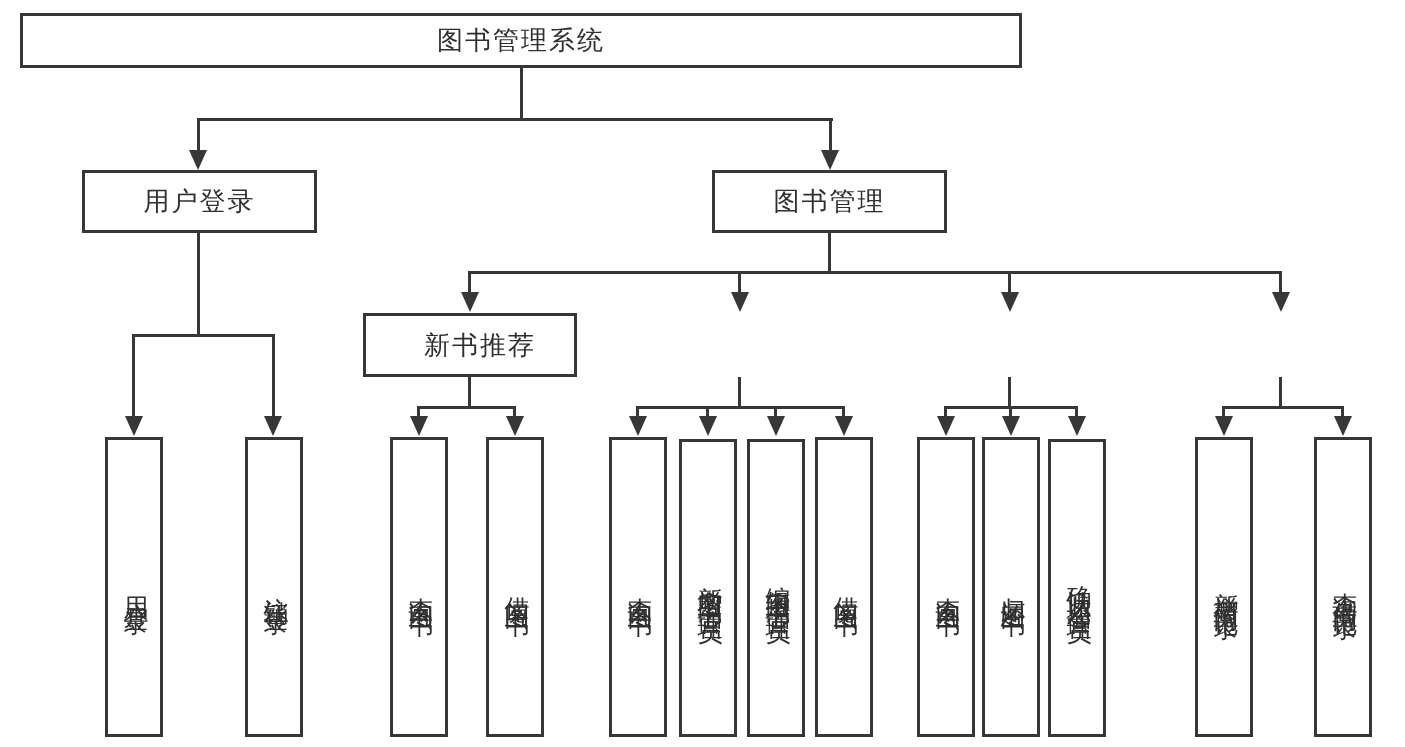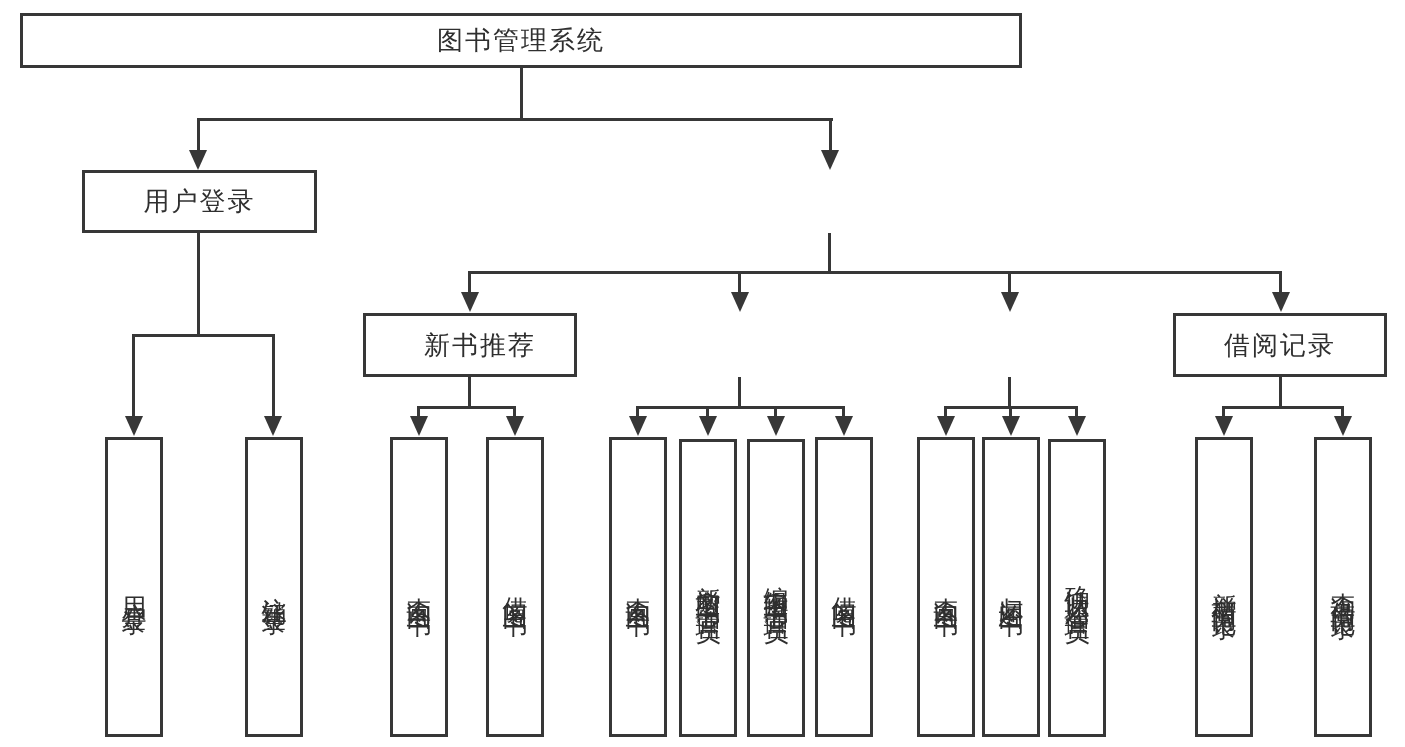--- a/index.html
+++ b/index.html
@@ -21,20 +21,21 @@
     box-sizing: border-box;
     border: 3px solid #373737;
     background: #ffffff;
     display: flex;
     align-items: center;
     justify-content: center;
     font-size: 26px;
     letter-spacing: 2px;
     color: #2f2f2f;
     text-align: center;
+    font-family: Liberation Mono, monospace;
   }
   .vbox {
     writing-mode: vertical-rl;
     text-orientation: mixed;
     letter-spacing: 5px;
     line-height: 1;
     font-size: 25px;
   }
   .vline, .hline {
     position: absolute;
@@ -69,41 +70,41 @@
   <div class="box" style="left:20px; top:13px; width:1002px; height:55px;">图书管理系统</div>
 
   <div class="vline" style="left:520px; top:68px; height:52px;"></div>
   <div class="hline" style="left:197px; top:118px; width:636px;"></div>
   <div class="vline" style="left:197px; top:118px; height:34px;"></div>
   <div class="arrow" style="left:189px; top:150px;"></div>
   <div class="vline" style="left:829px; top:118px; height:34px;"></div>
   <div class="arrow" style="left:821px; top:150px;"></div>
 
   <div class="box" style="left:82px; top:170px; width:235px; height:63px;">用户登录</div>
+  <div class="box" style="left:712px; top:170px; width:235px; height:63px;">图书管理</div>
 
   <div class="vline" style="left:197px; top:233px; height:104px;"></div>
   <div class="hline" style="left:132px; top:334px; width:143px;"></div>
   <div class="vline" style="left:132px; top:334px; height:84px;"></div>
   <div class="arrow" style="left:125px; top:416px;"></div>
   <div class="vline" style="left:272px; top:334px; height:84px;"></div>
   <div class="arrow" style="left:264px; top:416px;"></div>
 
   <div class="vline" style="left:828px; top:233px; height:41px;"></div>
   <div class="hline" style="left:468px; top:271px; width:814px;"></div>
   <div class="vline" style="left:468px; top:271px; height:22px;"></div>
   <div class="arrow" style="left:461px; top:292px;"></div>
   <div class="vline" style="left:738px; top:271px; height:22px;"></div>
   <div class="arrow" style="left:731px; top:292px;"></div>
   <div class="vline" style="left:1008px; top:271px; height:22px;"></div>
   <div class="arrow" style="left:1001px; top:292px;"></div>
   <div class="vline" style="left:1279px; top:271px; height:22px;"></div>
   <div class="arrow" style="left:1272px; top:292px;"></div>
 
   <div class="box" style="left:363px; top:313px; width:214px; height:64px;padding-left:20px;">新书推荐</div>
-  <div class="box" style="left:1173px; top:313px; width:214px; height:64px;">借阅记录</div>
 
   <div class="vline" style="left:468px; top:377px; height:32px;"></div>
   <div class="hline" style="left:417px; top:406px; width:99px;"></div>
   <div class="vline" style="left:417px; top:406px; height:12px;"></div>
   <div class="arrow" style="left:410px; top:416px;"></div>
   <div class="vline" style="left:513px; top:406px; height:12px;"></div>
   <div class="arrow" style="left:506px; top:416px;"></div>
 
   <div class="vline" style="left:738px; top:377px; height:32px;"></div>
   <div class="hline" style="left:636px; top:406px; width:209px;"></div>

